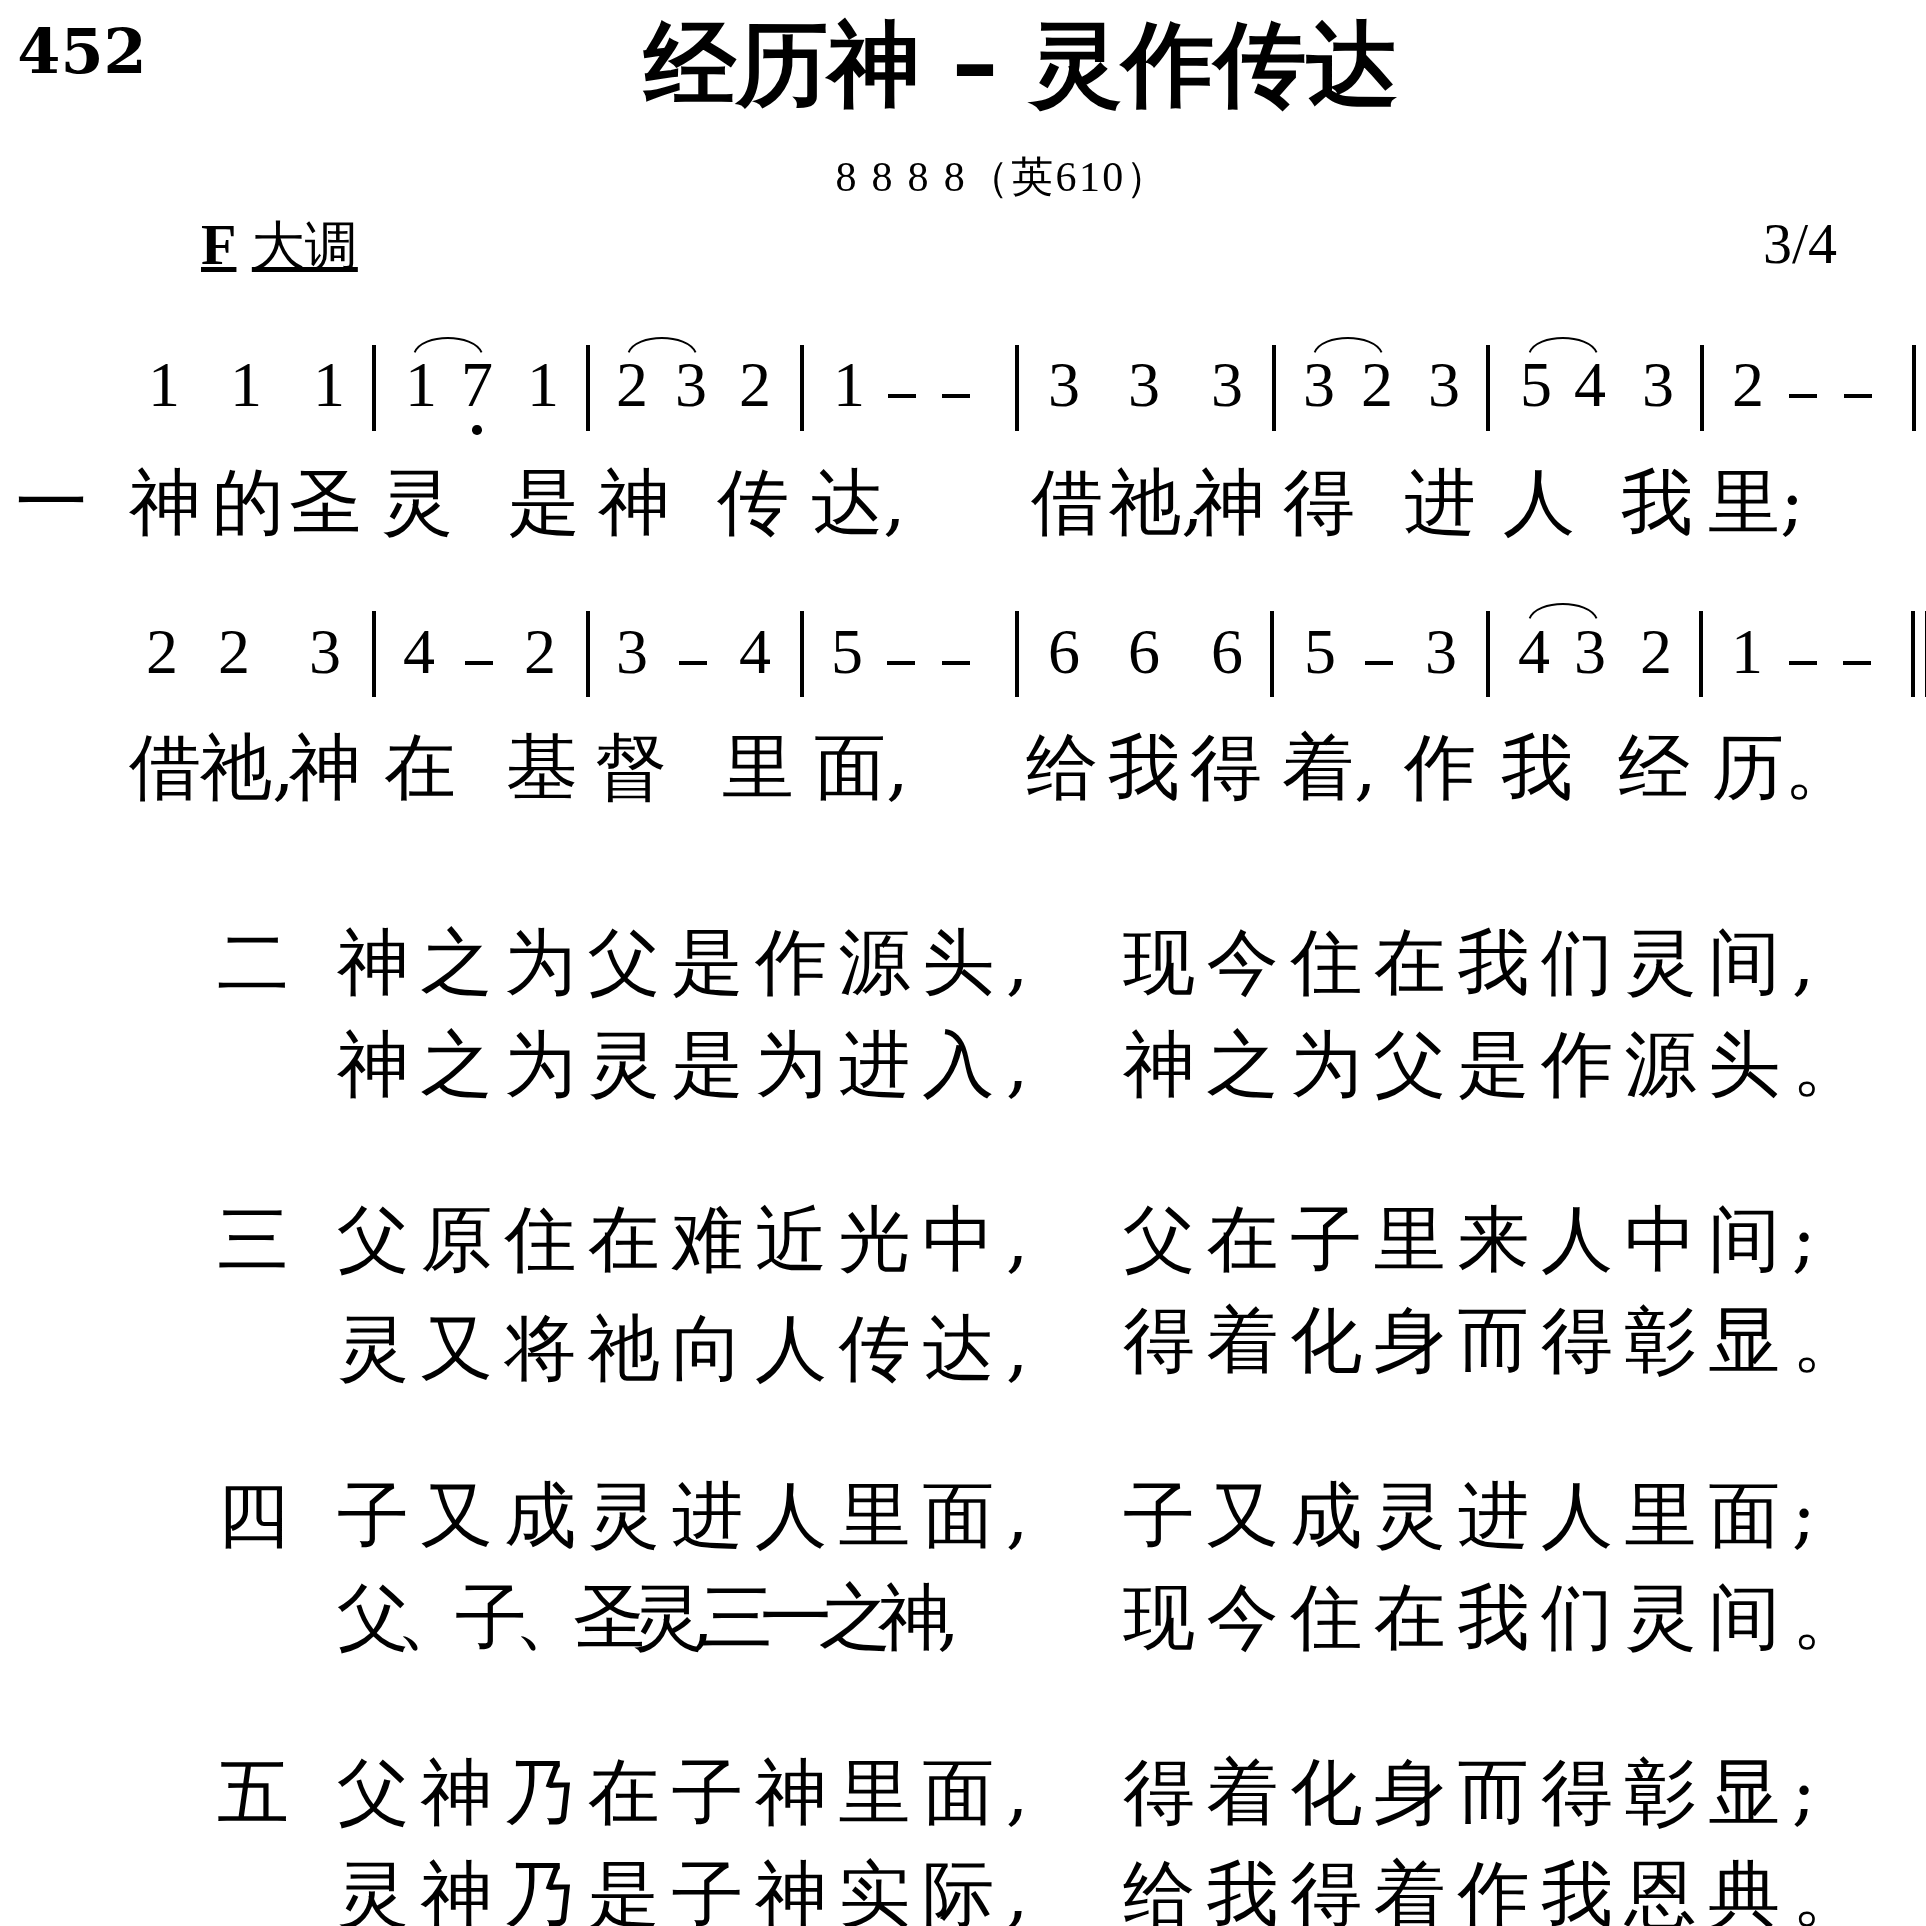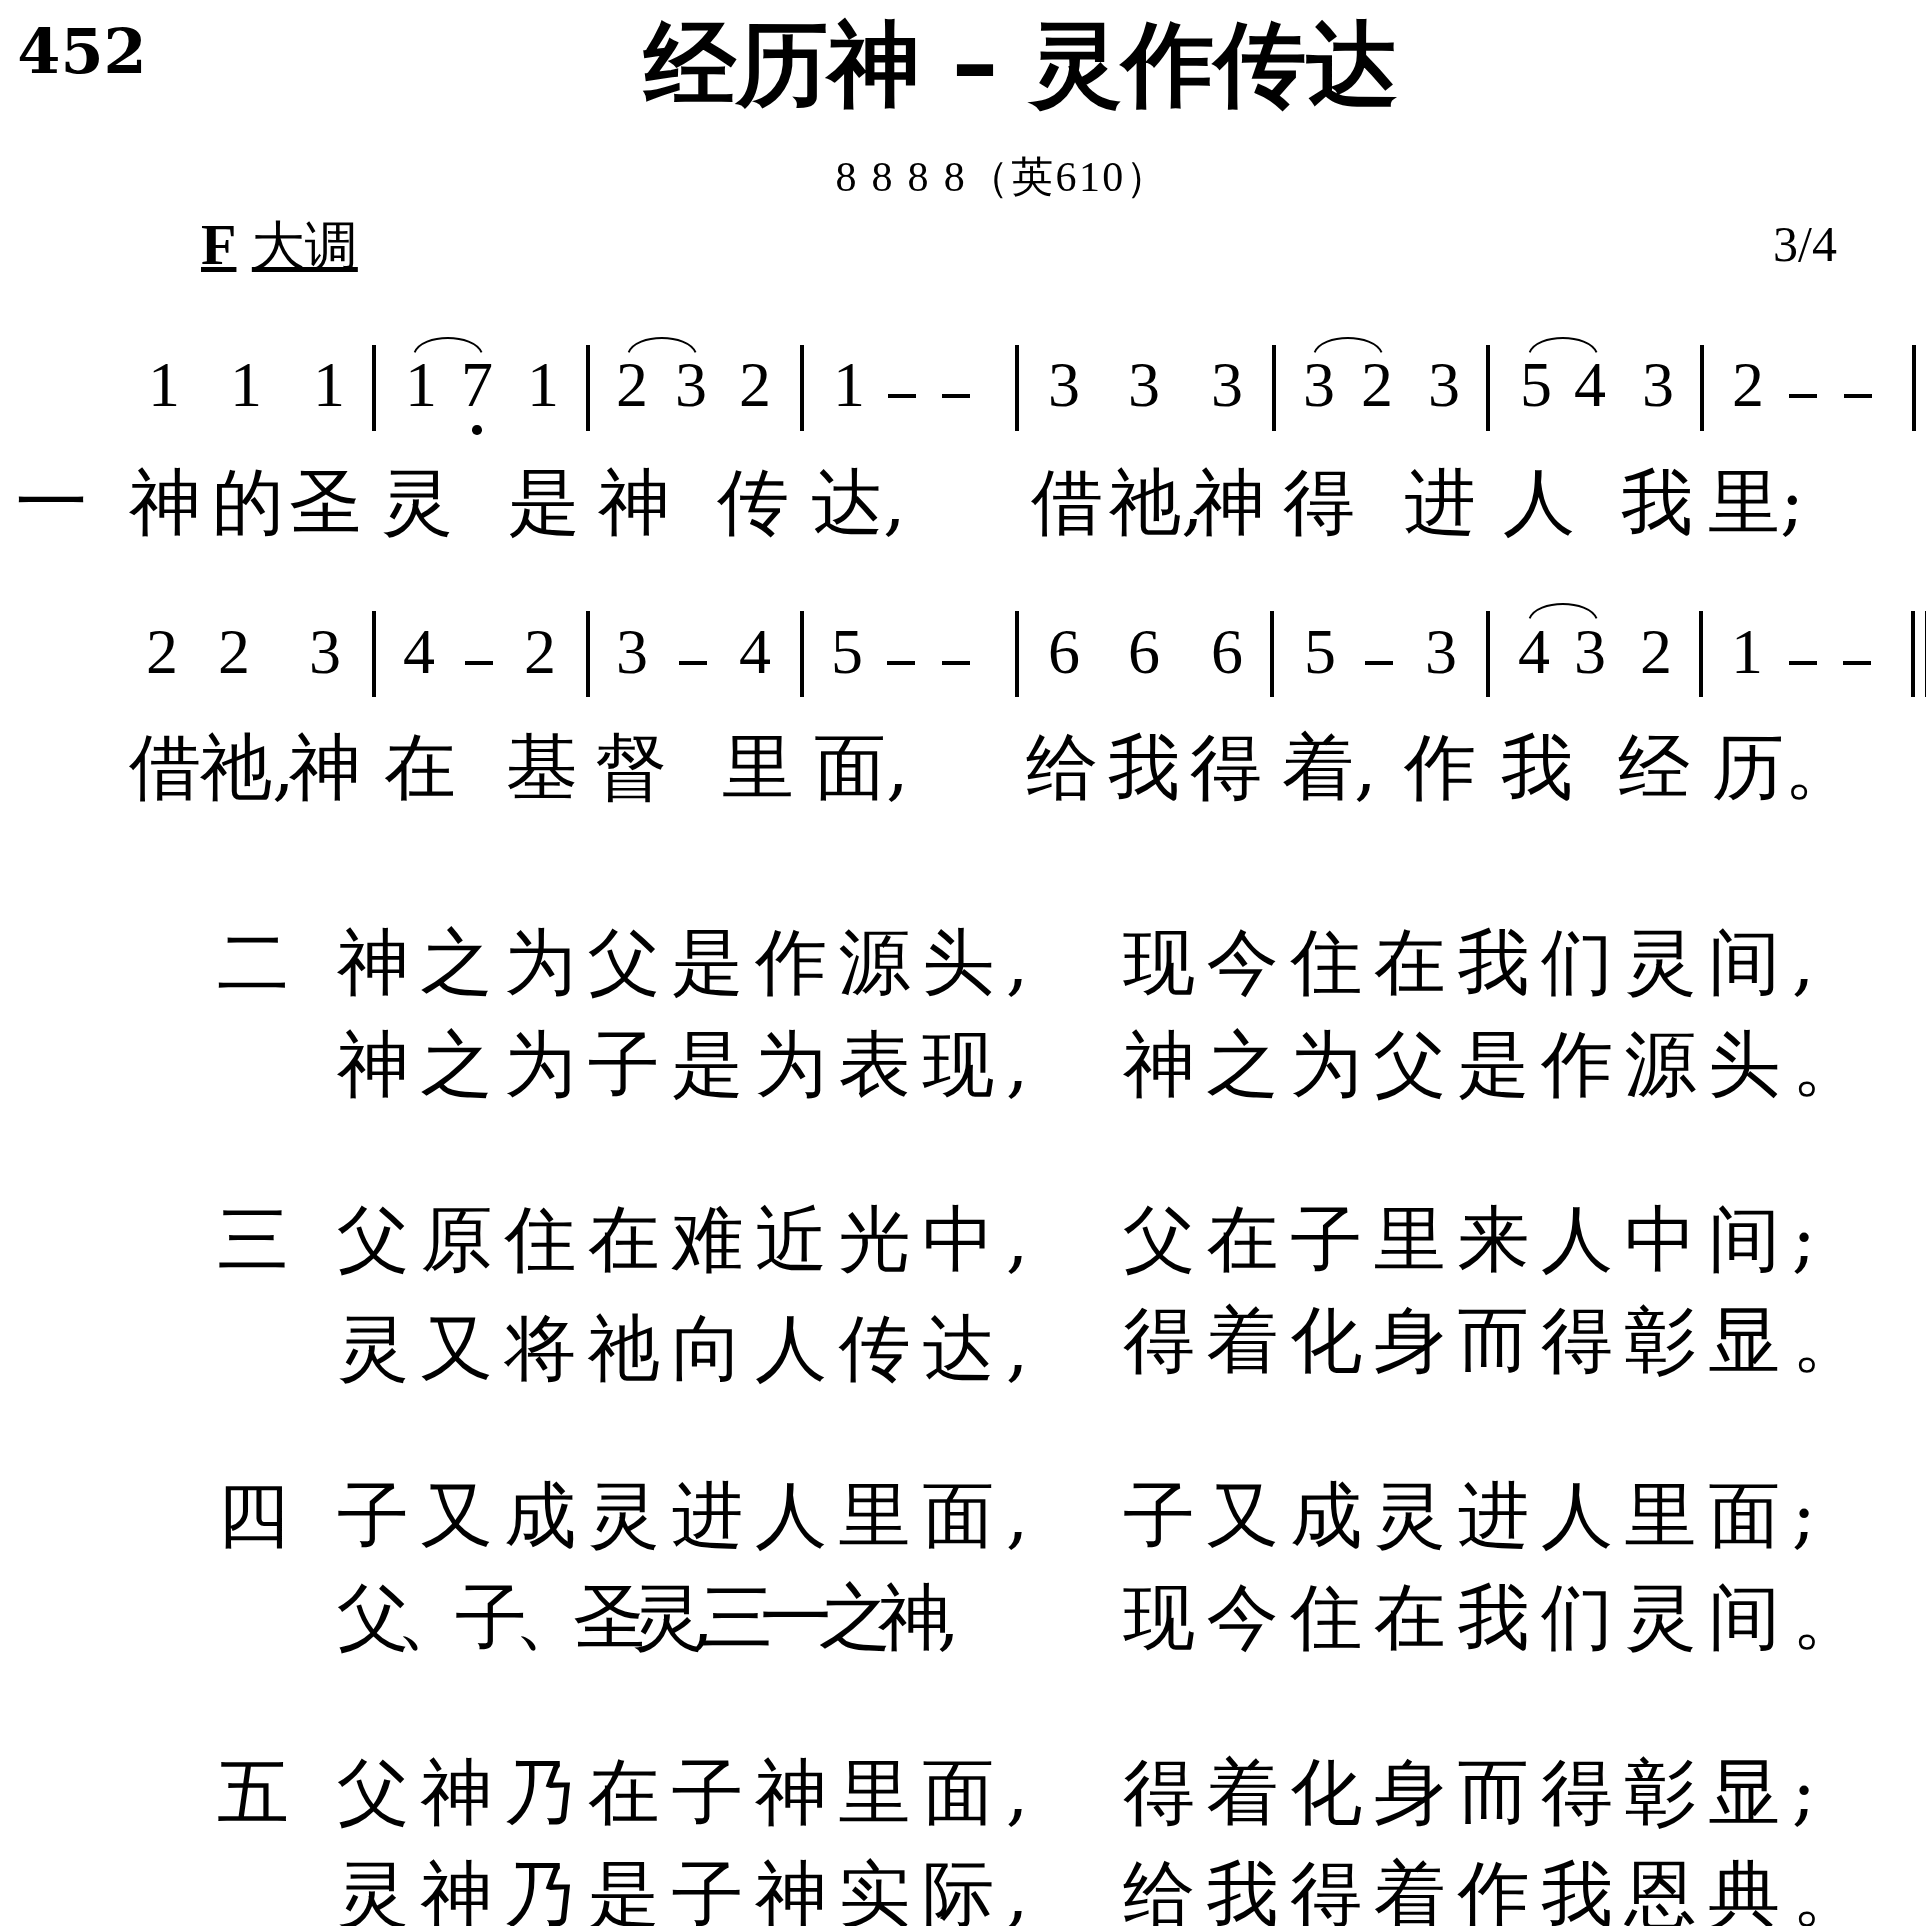--- a/index.html
+++ b/index.html
@@ -10,21 +10,21 @@
   }
   .abs { position:absolute; white-space:nowrap; }
 
   
   .hymn-number { left:17.3px; top:21px; font-family:"DejaVu Serif", serif; font-weight:bold; font-size:62px; line-height:62px; }
   .title { left:3.1px; width:2036px; top:19px; text-align:center; font-family:"DejaVu Sans", sans-serif; font-weight:bold; font-size:92px; line-height:92px; white-space:pre; }
   .meter { left:-15.4px; width:2036px; top:156px; text-align:center; font-family:"Liberation Serif", serif; font-size:42px; line-height:42px; letter-spacing:2.3px; }
   .key { left:201px; top:215px; font-size:58px; line-height:58px;text-decoration:underline; }
   .key-note { font-family:"Liberation Serif", serif; font-weight:bold; }
   .key-mode { font-family:"DejaVu Serif", serif; font-size:53px; margin-left:15.4px; }
-  .time-sig { right:199px; top:215px; font-family:"Liberation Serif", serif; font-size:50px; line-height:58px; }
+  .time-sig { right:199px; top:215px; font-family:"Liberation Serif", serif; font-size:58px; line-height:58px; }
 
   
   .note { position:absolute; width:46px; text-align:center; font-family:"Liberation Serif", serif; font-size:64px; line-height:64px; }
   .line1 .note { top:353px; }
   .line2 .note { top:620px; }
   .note.dash { color:transparent; }
   .note.dash::after { content:""; position:absolute; left:8.9px; top:41px; width:28px; height:3.9px; background:#000; }
   .bar { position:absolute; width:3.5px; height:86px; background:#000; }
   .line1 .bar { top:345px; }
   .line2 .bar { top:611px; }
@@ -192,21 +192,21 @@
     <span class="lyric" style="left:1404px">作</span>
     <span class="lyric" style="left:1501px">我</span>
     <span class="lyric" style="left:1618px">经</span>
     <span class="lyric" style="left:1712px">历。</span>
   </div>
 
   <div>
     <span class="st st-label" style="top:926px">二</span>
     <span class="st st-a" style="top:926px">神之为父是作源头,</span>
     <span class="st st-b" style="top:926px">现今住在我们灵间,</span>
-    <span class="st st-a" style="top:1028px">神之为子是为表现,</span>
+    <span class="st st-a" style="top:1028px">神之为灵是为进入,</span>
     <span class="st st-b" style="top:1028px">神之为父是作源头。</span>
   </div>
 
   <div>
     <span class="st st-label" style="top:1203px">三</span>
     <span class="st st-a" style="top:1203px">父原住在难近光中,</span>
     <span class="st st-b" style="top:1203px">父在子里来人中间;</span>
     <span class="st st-a" style="top:1312px">灵又将祂向人传达,</span>
     <span class="st st-b" style="top:1304px">得着化身而得彰显。</span>
   </div>

